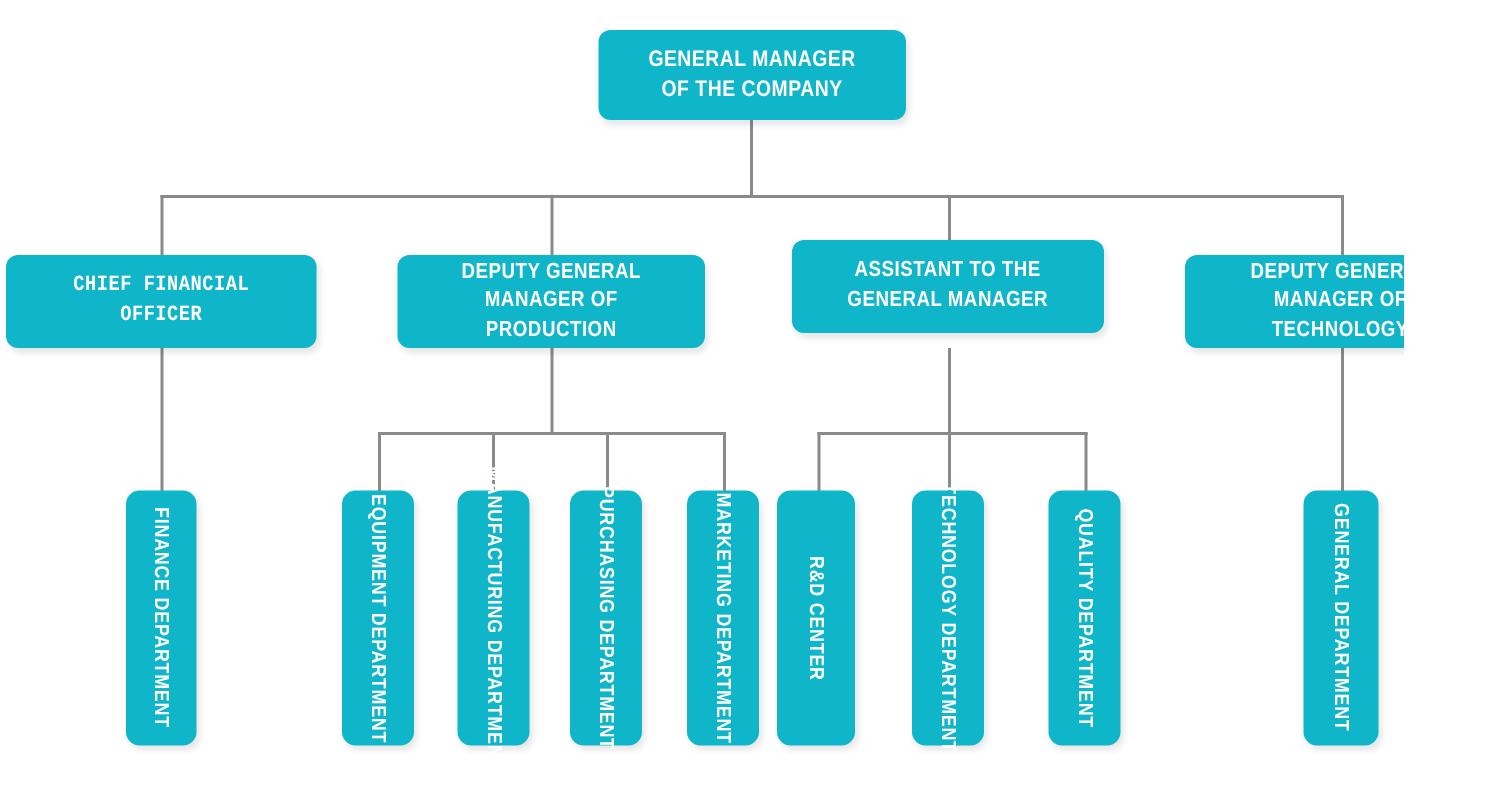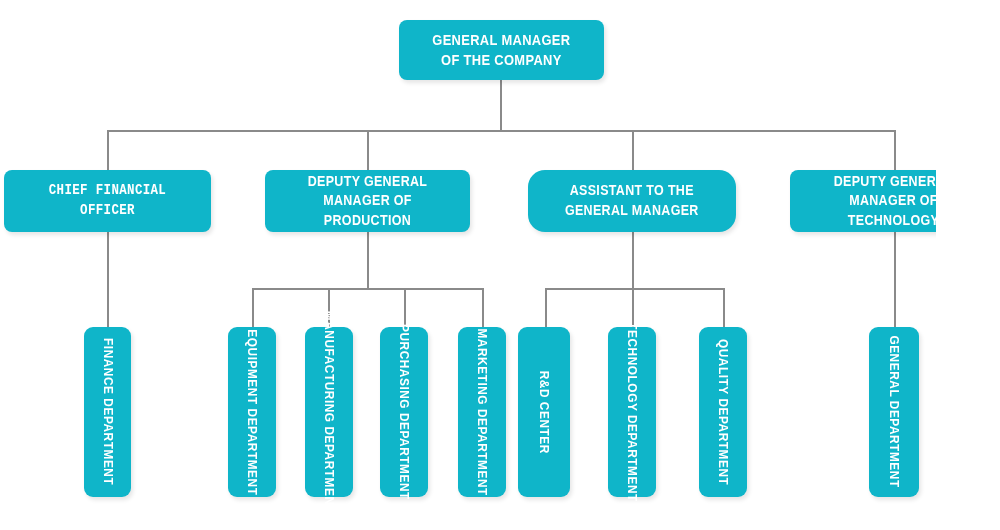--- a/index.html
+++ b/index.html
@@ -105,21 +105,21 @@
 
   <div class="box h-box" style="left:4px; top:170px; width:207px; height:62px;font-family:Liberation Mono, monospace;">
     <span class="label">CHIEF FINANCIAL OFFICER</span>
   </div>
 
   <div class="box h-box" style="left:265px; top:170px; width:205px; height:62px;">
     <span class="label">DEPUTY GENERAL
 MANAGER OF PRODUCTION</span>
   </div>
 
-  <div class="box h-box" style="left:528px; top:170px; width:208px; height:62px;border-radius:17px;">
+  <div class="box h-box" style="left:528px; top:160px; width:208px; height:62px;">
     <span class="label">ASSISTANT TO THE
 GENERAL MANAGER</span>
   </div>
 
   <div class="box h-box" style="left:790px; top:170px; width:207px; height:62px;">
     <span class="label">DEPUTY GENERAL
 MANAGER OF TECHNOLOGY</span>
   </div>
 
   <div class="box v-box" style="left:84px; top:327px; width:47px; height:170px;">

